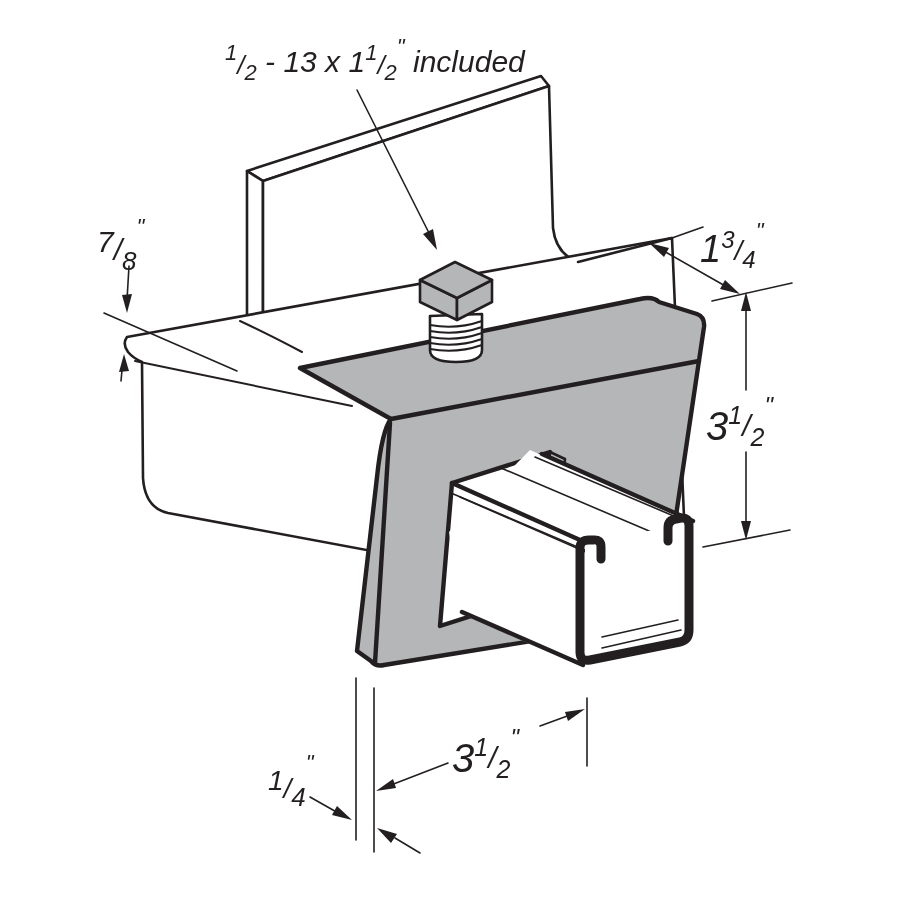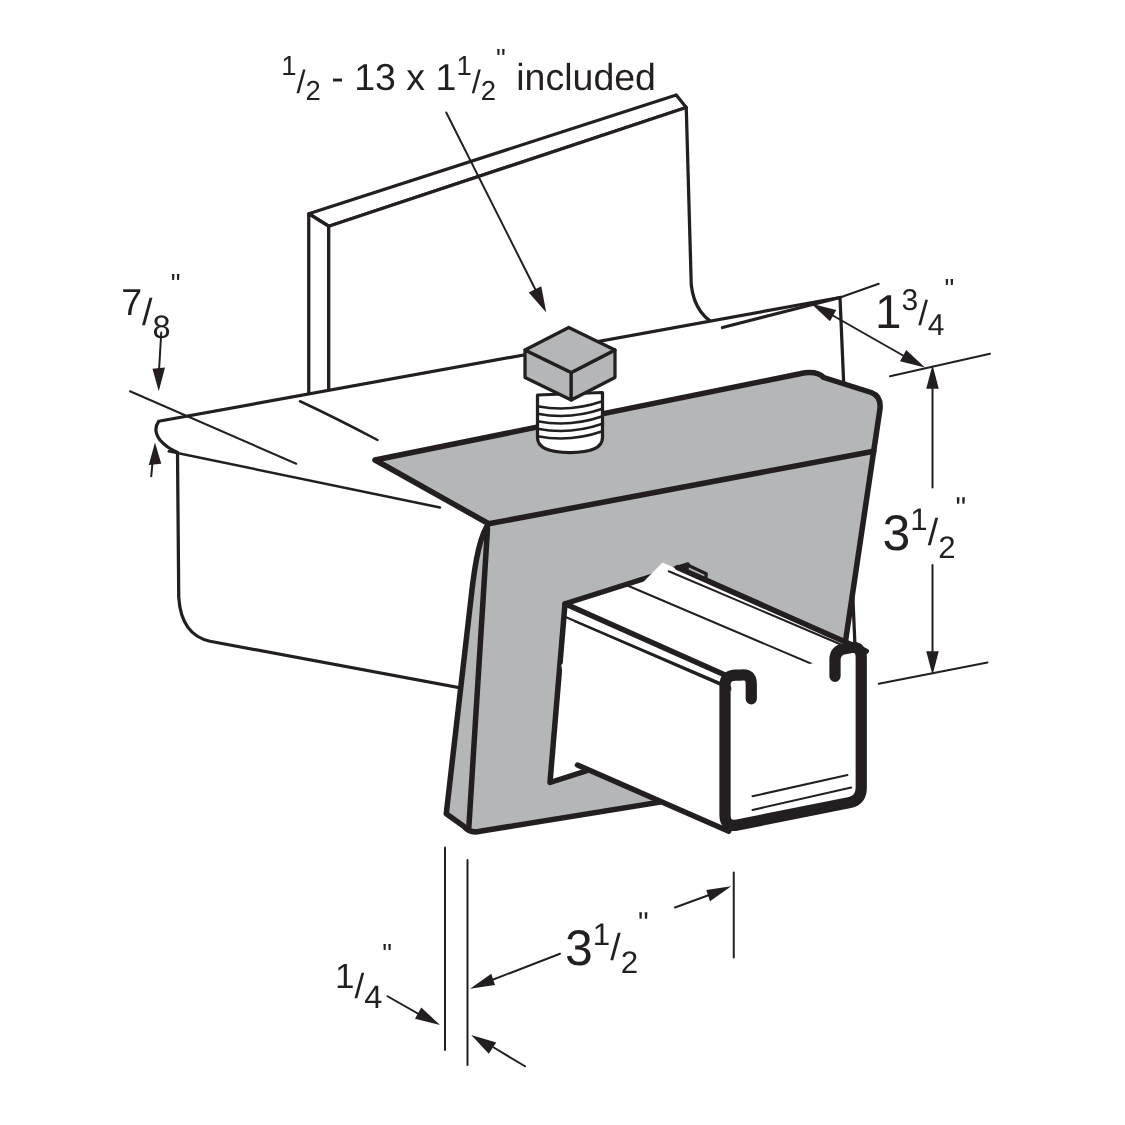--- a/index.html
+++ b/index.html
@@ -1,17 +1,17 @@
 <!DOCTYPE html>
 <html style="--line: #231f20; --gray: #b4b6b8; --bg: #ffffff;"><head>
 <meta charset="utf-8">
 <style>
   :root { --line:#231f20; --gray:#b4b6b8; --bg:#ffffff; }
   html,body { margin:0; padding:0; background:var(--bg); }
-  .stage { width:856px; height:900px; position:relative; background:var(--bg); }
+  .stage { width:856px; height:900px; position:relative; background:var(--bg);font-style:italic; }
   svg { display:block; }
   svg text { font-family:"Liberation Sans","DejaVu Sans",sans-serif; fill:var(--line); }
   .s    { stroke:var(--line); fill:none; stroke-width:2.6; stroke-linecap:round; stroke-linejoin:round; }
   .sw   { stroke:var(--line); fill:var(--bg); stroke-width:2.6; stroke-linecap:round; stroke-linejoin:round; }
   .thin { stroke:var(--line); fill:none; stroke-width:1.6; stroke-linecap:round; }
   .med  { stroke:var(--line); fill:none; stroke-width:2.0; stroke-linecap:round; }
   .thick{ stroke:var(--line); fill:none; stroke-width:4.4; stroke-linecap:round; stroke-linejoin:round; }
   .grayF{ stroke:var(--line); fill:var(--gray); stroke-width:4.4; stroke-linecap:round; stroke-linejoin:round; }
   .grayT{ stroke:var(--line); fill:var(--gray); stroke-width:2.6; stroke-linejoin:round; }
   .winF { stroke:var(--line); fill:var(--bg); stroke-width:4.4; stroke-linejoin:round; }

